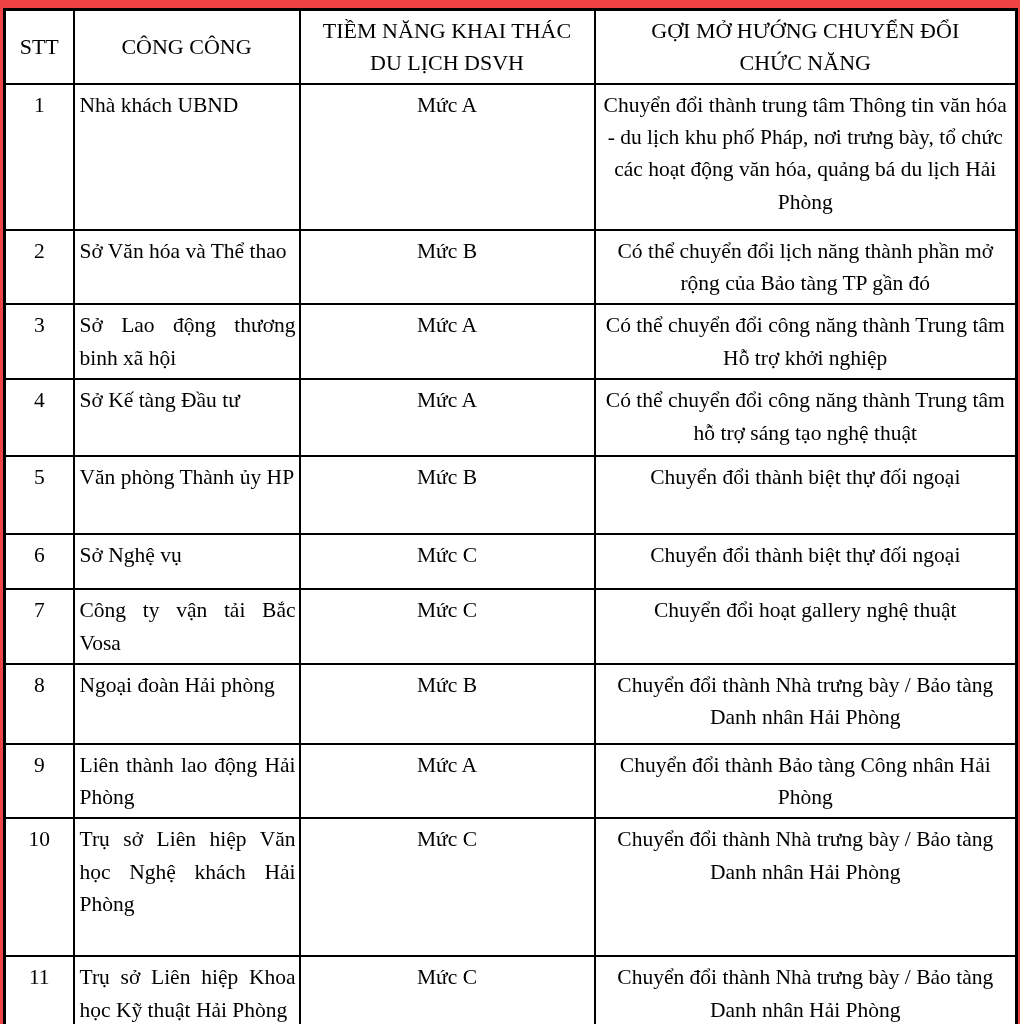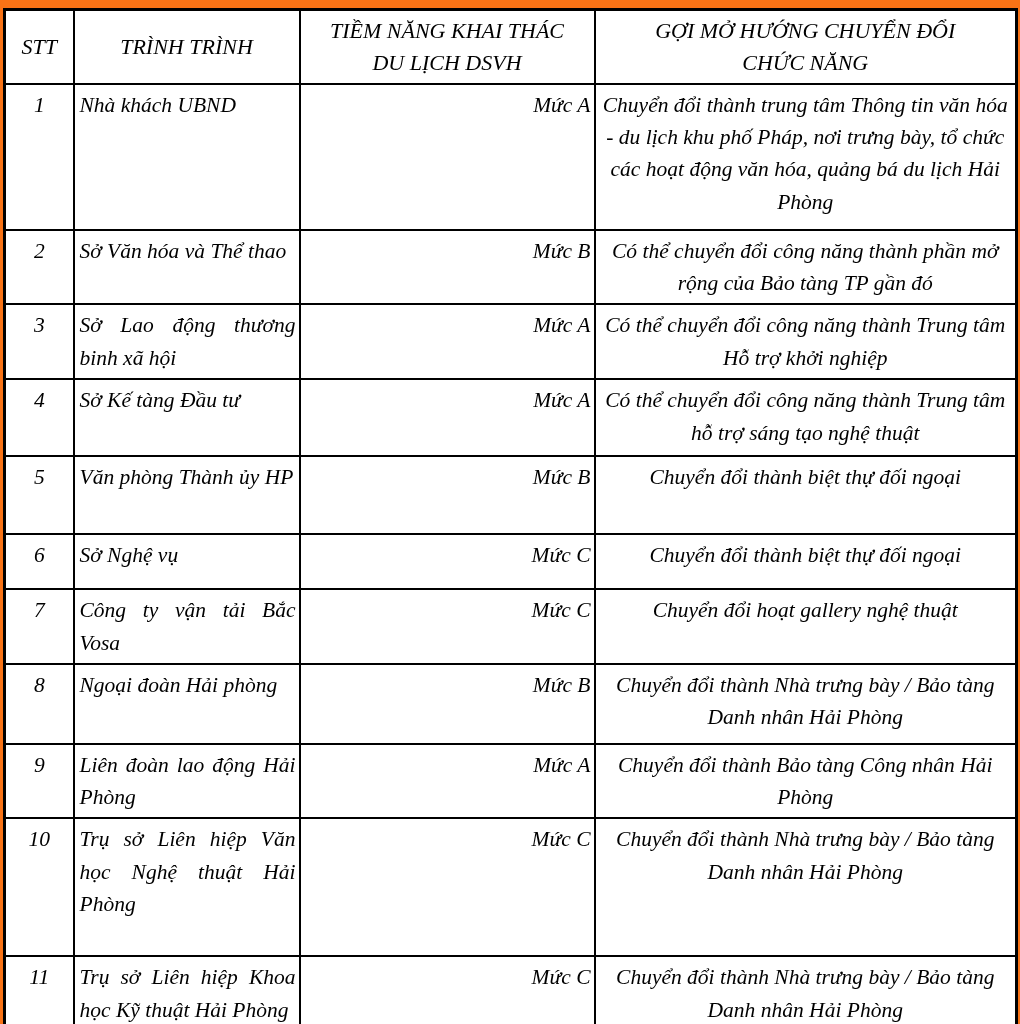--- a/index.html
+++ b/index.html
@@ -4,24 +4,23 @@
 <style>
   html, body {
     margin: 0;
     padding: 0;
     background: #ffffff;
     width: 1020px;
   }
   .page {
     width: 1020px;
     height: 1024px;
-    background: #f97316;
+    background: #ef4444;
     box-sizing: border-box;
     padding: 8px 3px 8px 3px;
-    font-style: italic;
   }
   table.doc-table {
     border-collapse: collapse;
     table-layout: fixed;
     width: 1012px;
     background: #ffffff;
   }
   table.doc-table, table.doc-table th, table.doc-table td {
     border: 2px solid #000000;
   }
@@ -51,21 +50,21 @@
   }
   td.col-stt {
     text-align: center;
   }
   td.col-construction {
     text-align: justify;
     padding-left: 5px;
     padding-right: 3px;
   }
   td.col-potential {
-    text-align: right;
+    text-align: center;
   }
   td.col-suggestion {
     text-align: center;
     padding-left: 4px;
     padding-right: 4px;
   }
 </style>
 </head>
 <body>
 
@@ -73,39 +72,39 @@
   <table class="doc-table">
     <colgroup>
       <col style="width:69px">
       <col style="width:226px">
       <col style="width:295px">
       <col style="width:422px">
     </colgroup>
     <thead>
       <tr style="height:74px">
         <th>STT</th>
-        <th>TRÌNH TRÌNH</th>
+        <th>CÔNG CÔNG</th>
         <th>TIỀM NĂNG KHAI THÁC
 DU LỊCH DSVH</th>
         <th>GỢI MỞ HƯỚNG CHUYỂN ĐỔI
 CHỨC NĂNG</th>
       </tr>
     </thead>
     <tbody>
       <tr style="height:146px">
         <td class="col-stt">1</td>
         <td class="col-construction">Nhà khách UBND</td>
         <td class="col-potential">Mức A</td>
         <td class="col-suggestion">Chuyển đổi thành trung tâm Thông tin văn hóa - du lịch khu phố Pháp, nơi trưng bày, tổ chức các hoạt động văn hóa, quảng bá du lịch Hải Phòng</td>
       </tr>
       <tr style="height:70px">
         <td class="col-stt">2</td>
         <td class="col-construction">Sở Văn hóa và Thể thao</td>
         <td class="col-potential">Mức B</td>
-        <td class="col-suggestion">Có thể chuyển đổi công năng thành phần mở rộng của Bảo tàng TP gần đó</td>
+        <td class="col-suggestion">Có thể chuyển đổi lịch năng thành phần mở rộng của Bảo tàng TP gần đó</td>
       </tr>
       <tr style="height:75px">
         <td class="col-stt">3</td>
         <td class="col-construction">Sở Lao động thương binh xã hội</td>
         <td class="col-potential">Mức A</td>
         <td class="col-suggestion">Có thể chuyển đổi công năng thành Trung tâm Hỗ trợ khởi nghiệp</td>
       </tr>
       <tr style="height:77px">
         <td class="col-stt">4</td>
         <td class="col-construction">Sở Kế tàng Đầu tư</td>
@@ -131,27 +130,27 @@
         <td class="col-suggestion">Chuyển đổi hoạt gallery nghệ thuật</td>
       </tr>
       <tr style="height:80px">
         <td class="col-stt">8</td>
         <td class="col-construction">Ngoại đoàn Hải phòng</td>
         <td class="col-potential">Mức B</td>
         <td class="col-suggestion">Chuyển đổi thành Nhà trưng bày / Bảo tàng Danh nhân Hải Phòng</td>
       </tr>
       <tr style="height:71px">
         <td class="col-stt">9</td>
-        <td class="col-construction">Liên đoàn lao động Hải Phòng</td>
+        <td class="col-construction">Liên thành lao động Hải Phòng</td>
         <td class="col-potential">Mức A</td>
         <td class="col-suggestion">Chuyển đổi thành Bảo tàng Công nhân Hải Phòng</td>
       </tr>
       <tr style="height:138px">
         <td class="col-stt">10</td>
-        <td class="col-construction">Trụ sở Liên hiệp Văn học Nghệ thuật Hải Phòng</td>
+        <td class="col-construction">Trụ sở Liên hiệp Văn học Nghệ khách Hải Phòng</td>
         <td class="col-potential">Mức C</td>
         <td class="col-suggestion">Chuyển đổi thành Nhà trưng bày / Bảo tàng Danh nhân Hải Phòng</td>
       </tr>
       <tr style="height:103px">
         <td class="col-stt">11</td>
         <td class="col-construction">Trụ sở Liên hiệp Khoa học Kỹ thuật Hải Phòng</td>
         <td class="col-potential">Mức C</td>
         <td class="col-suggestion">Chuyển đổi thành Nhà trưng bày / Bảo tàng Danh nhân Hải Phòng</td>
       </tr>
     </tbody>

